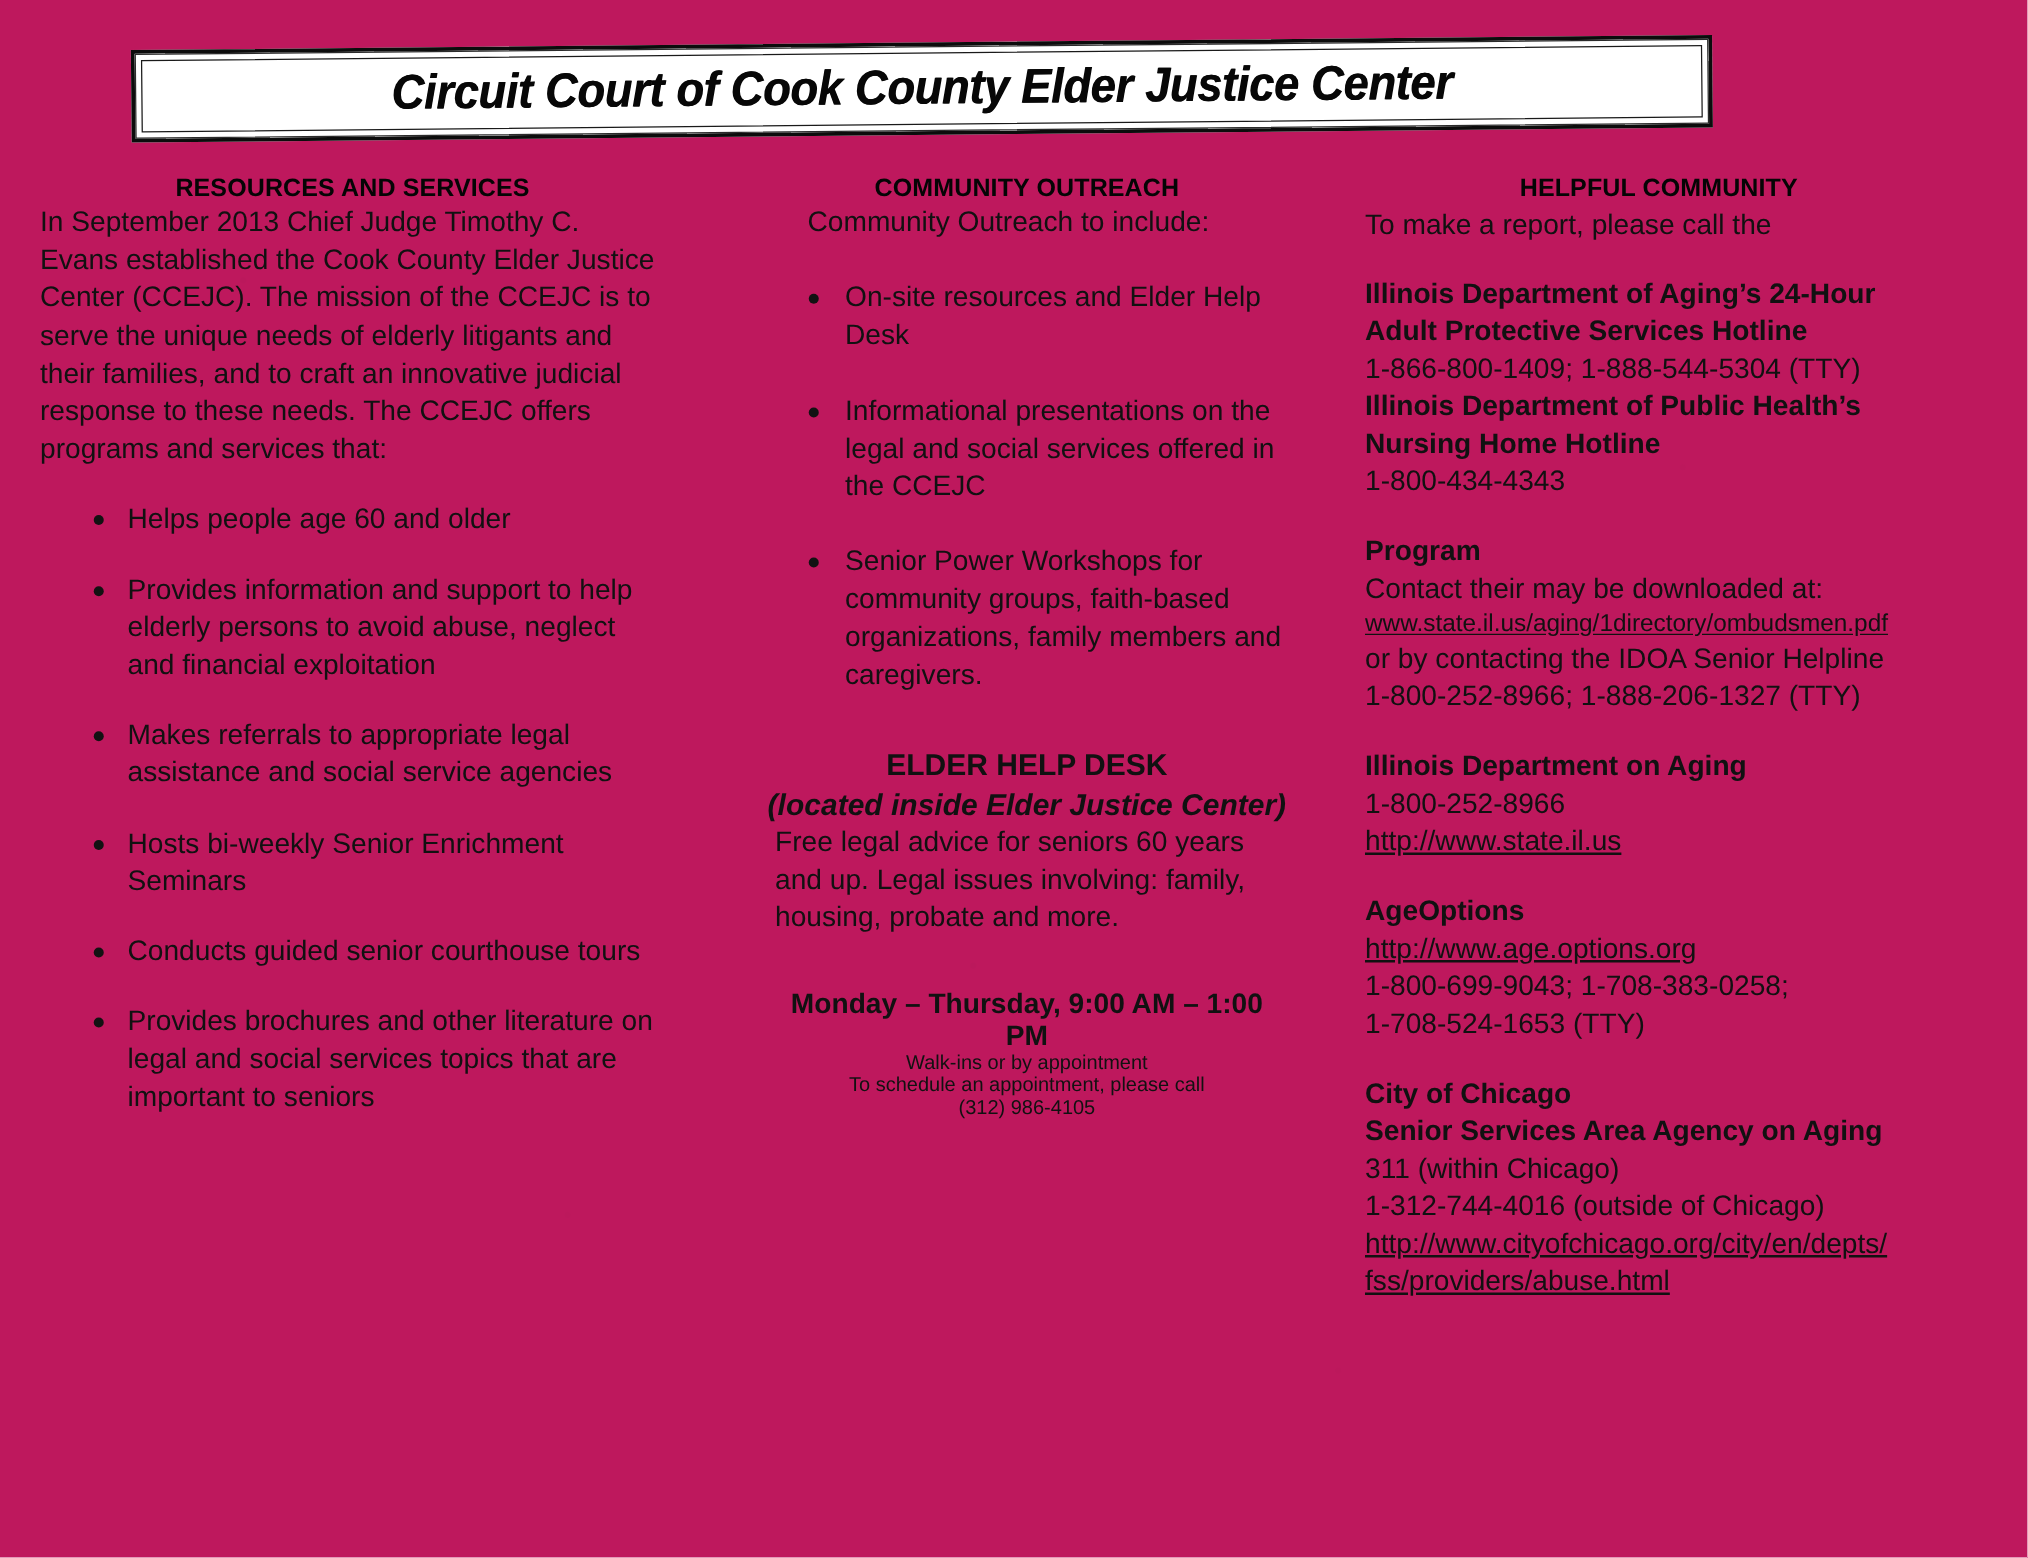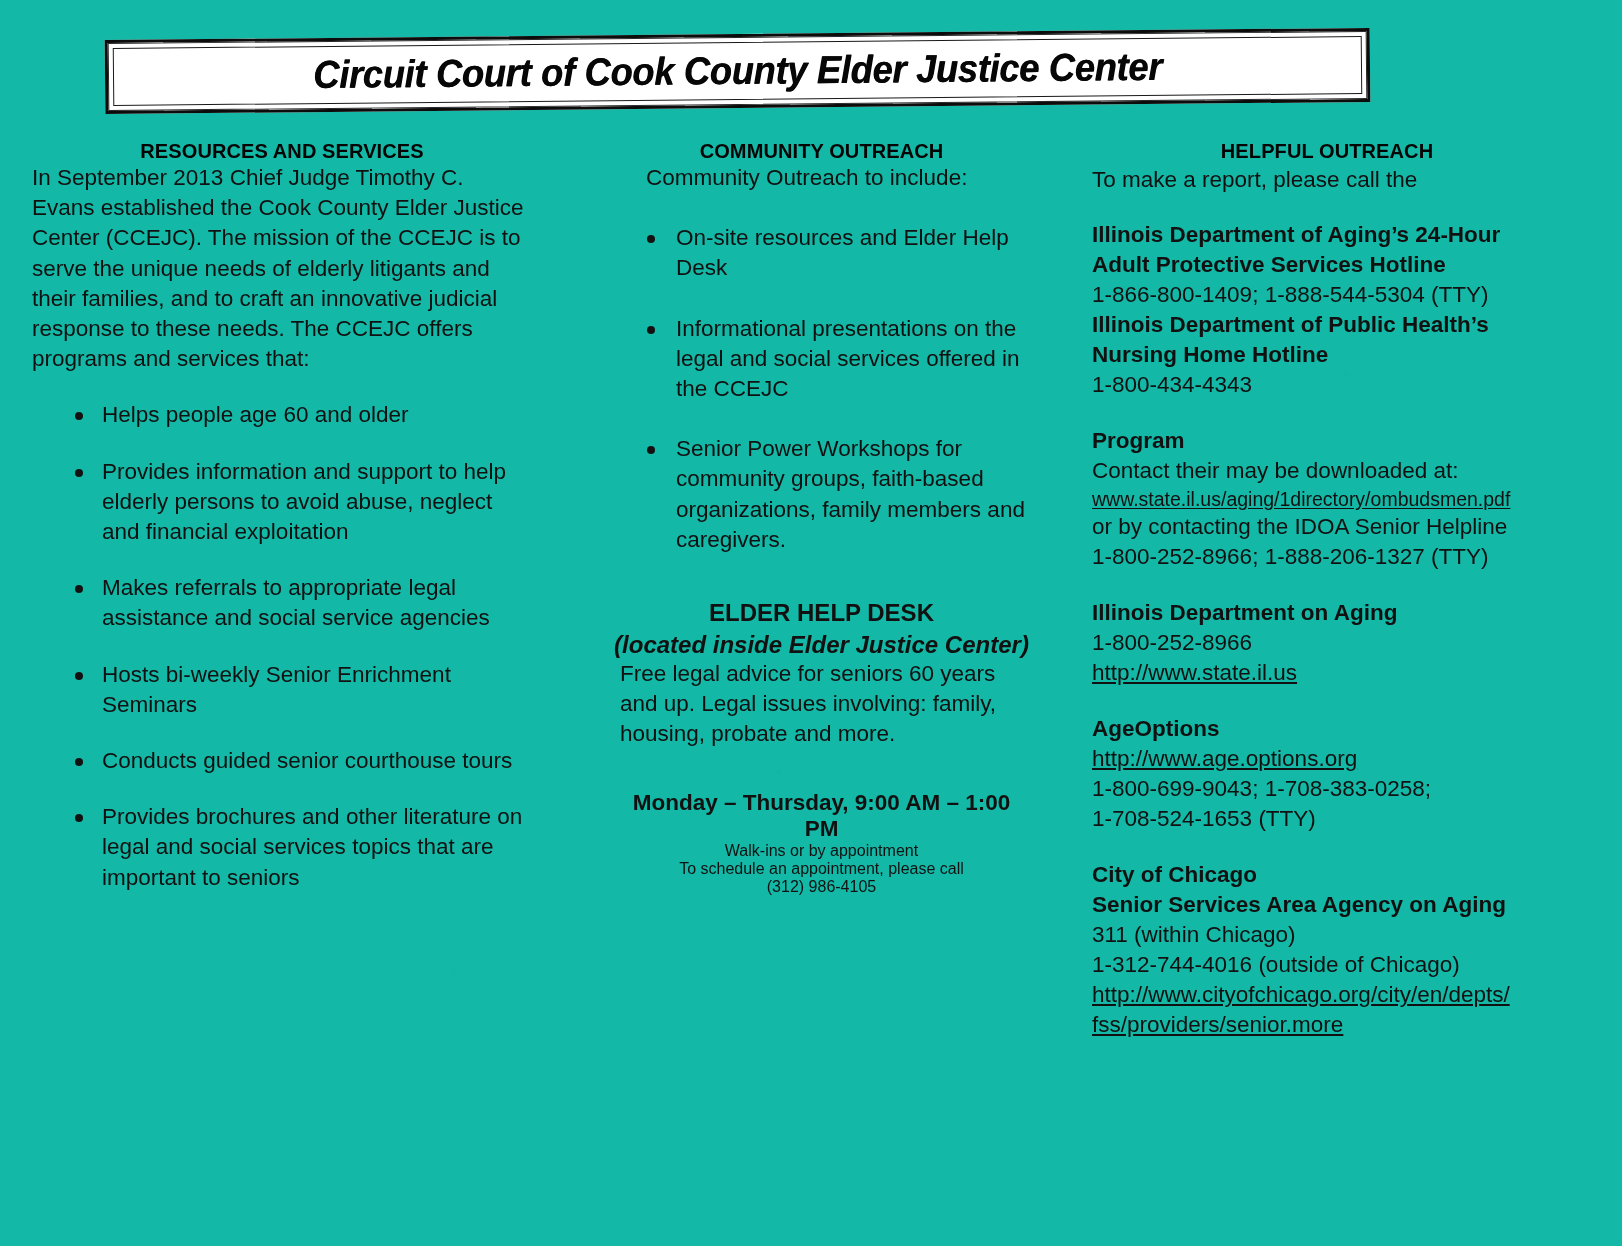--- a/index.html
+++ b/index.html
@@ -13,21 +13,21 @@
     position: relative;
     font-family: "Liberation Sans", sans-serif;
     color: #111111;
     overflow: hidden;
   }
 
   
   .page {
     position: absolute;
     inset: 0;
-    background: #14b8a6;
+    background: #be185d;
   }
   .scan-noise {
     position: absolute;
     inset: 0;
     pointer-events: none;
     background:
       radial-gradient(circle at 12% 18%, rgba(0,0,0,0.015) 0 2px, rgba(0,0,0,0) 3px),
       radial-gradient(circle at 48% 62%, rgba(0,0,0,0.015) 0 2px, rgba(0,0,0,0) 3px),
       radial-gradient(circle at 83% 30%, rgba(0,0,0,0.012) 0 2px, rgba(0,0,0,0) 3px),
       radial-gradient(circle at 66% 88%, rgba(0,0,0,0.012) 0 2px, rgba(0,0,0,0) 3px),
@@ -220,21 +220,21 @@
       <div style="margin-top:40px;">
         <div class="hours-bold">Monday – Thursday, 9:00 AM – 1:00 PM</div>
         <div class="body center-text">Walk-ins or by appointment</div>
         <div class="body center-text">To schedule an appointment, please call</div>
         <div class="body center-text">(312) 986-4105</div>
       </div>
     </div>
   </div>
 
   <div class="col col-right">
-    <div class="col-head">HELPFUL OUTREACH</div>
+    <div class="col-head">HELPFUL COMMUNITY</div>
     <div class="right-lead">To make a report, please call the</div>
     <div id="resource-groups">
         <div class="res-group">
           <div class="res-line bold">Illinois Department of Aging’s 24-Hour</div>
           <div class="res-line bold">Adult Protective Services Hotline</div>
           <div class="res-line">1-866-800-1409; 1-888-544-5304 (TTY)</div>
           <div class="res-line bold">Illinois Department of Public Health’s</div>
           <div class="res-line bold">Nursing Home Hotline</div>
           <div class="res-line">1-800-434-4343</div>
         </div>
@@ -255,17 +255,17 @@
           <div class="res-line link">http://www.age.options.org</div>
           <div class="res-line">1-800-699-9043; 1-708-383-0258;</div>
           <div class="res-line">1-708-524-1653 (TTY)</div>
         </div>
         <div class="res-group">
           <div class="res-line bold">City of Chicago</div>
           <div class="res-line bold">Senior Services Area Agency on Aging</div>
           <div class="res-line">311 (within Chicago)</div>
           <div class="res-line">1-312-744-4016 (outside of Chicago)</div>
           <div class="res-line link">http://www.cityofchicago.org/city/en/depts/</div>
-          <div class="res-line link">fss/providers/senior.more</div>
+          <div class="res-line link">fss/providers/abuse.html</div>
         </div>
       </div>
   </div>
 </div>
 
 </body></html>

